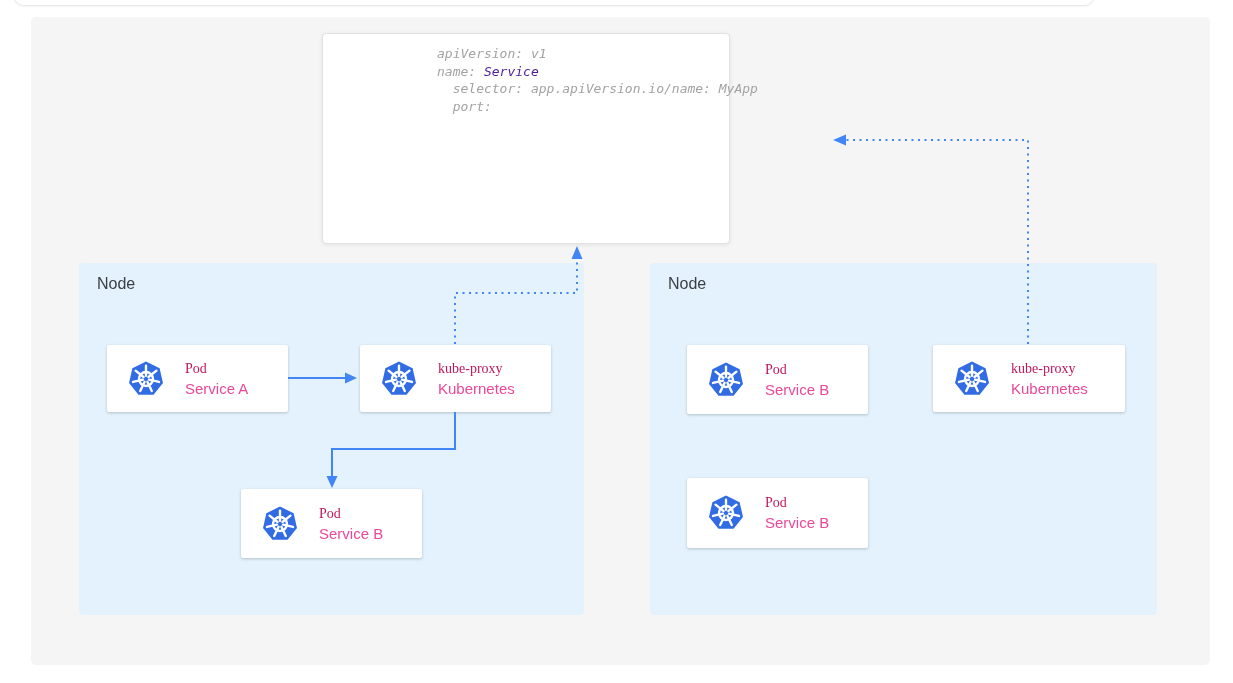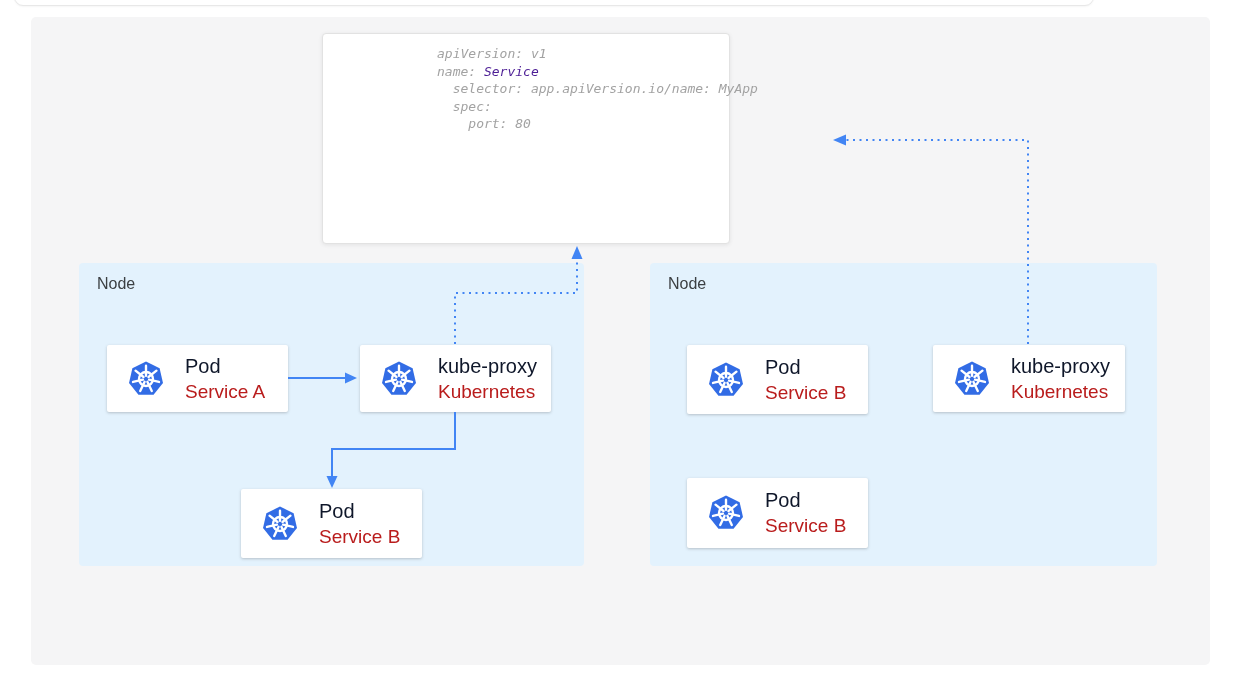--- a/index.html
+++ b/index.html
@@ -23,39 +23,39 @@
     border:1px solid #e2e2e2; border-radius:4px;
     box-shadow:0 1px 4px rgba(0,0,0,0.08);
     padding:11px 0 0 114px;
     font-family:"DejaVu Sans Mono", monospace;
     font-size:13px; line-height:17.6px; font-style:italic; color:#a2a2a2;
     z-index:2;
   }
   .yline{white-space:pre;}
   .yline .b{font-weight:normal; color:#4c1d95;}
   .node{
-    position:absolute; top:263px; height:303px;
+    position:absolute; top:263px; height:352px;
     background:#e3f2fd; border-radius:4px; z-index:1;
   }
   .node-left{left:79px; width:505px;}
   .node-right{left:650px; width:507px;}
   .node-label{
     position:absolute; left:18px; top:12px;
     font-size:16px; color:#3c4043;
   }
   .card{
     position:absolute; box-sizing:border-box; background:#ffffff;
     border-radius:2px; box-shadow:0 1px 3px rgba(60,64,67,0.28);
     display:flex; align-items:center; padding-left:20px; z-index:2;
   }
   .card .k8s{width:38px; height:38px; flex:0 0 38px; display:block;}
   .card .k8s svg{display:block; width:38px; height:38px;}
   .card-text{margin-left:20px;}
-  .card-title{font-size:20px; color:#0f172a; margin-bottom:3px;}
-  .card-sub{font-size:19px; color:#b91c1c;}
+  .card-title{font-size:14px; color:#be185d; margin-bottom:3px;font-family:Liberation Serif, serif;}
+  .card-sub{font-size:15px; color:#ec4899;}
   .card-pod-a   {left:107px; top:345px; width:181px; height:67px;}
   .card-kproxy-l{left:360px; top:345px; width:191px; height:67px;}
   .card-pod-b-l {left:241px; top:489px; width:181px; height:69px;}
   .card-pod-b-r1{left:687px; top:345px; width:181px; height:69px;}
   .card-pod-b-r2{left:687px; top:478px; width:181px; height:70px;}
   .card-kproxy-r{left:933px; top:345px; width:192px; height:67px;}
   .overlay{
     position:absolute; left:0; top:0; width:1233px; height:683px;
     z-index:3; pointer-events:none;
   }
@@ -66,22 +66,21 @@
 <div class="stage">
 
   <div class="top-edge"></div>
 
   <div class="canvas"></div>
 
   <div class="yaml-card">
     <div class="yline"><span>apiVersion: v1</span></div>
     <div class="yline"><span>name: </span><span class="b">Service</span></div>
     <div class="yline"><span>  selector: app.apiVersion.io/name: MyApp</span></div>
-    <div class="yline"><span>  spec:</span></div>
-    <div class="yline"><span>    port: 80</span></div>
+    <div class="yline"><span>  port:</span></div>
   </div>
 
   <div class="node node-left">
     <div class="node-label">Node</div>
   </div>
   <div class="node node-right">
     <div class="node-label">Node</div>
   </div>
 
   <div class="card card-pod-a">

